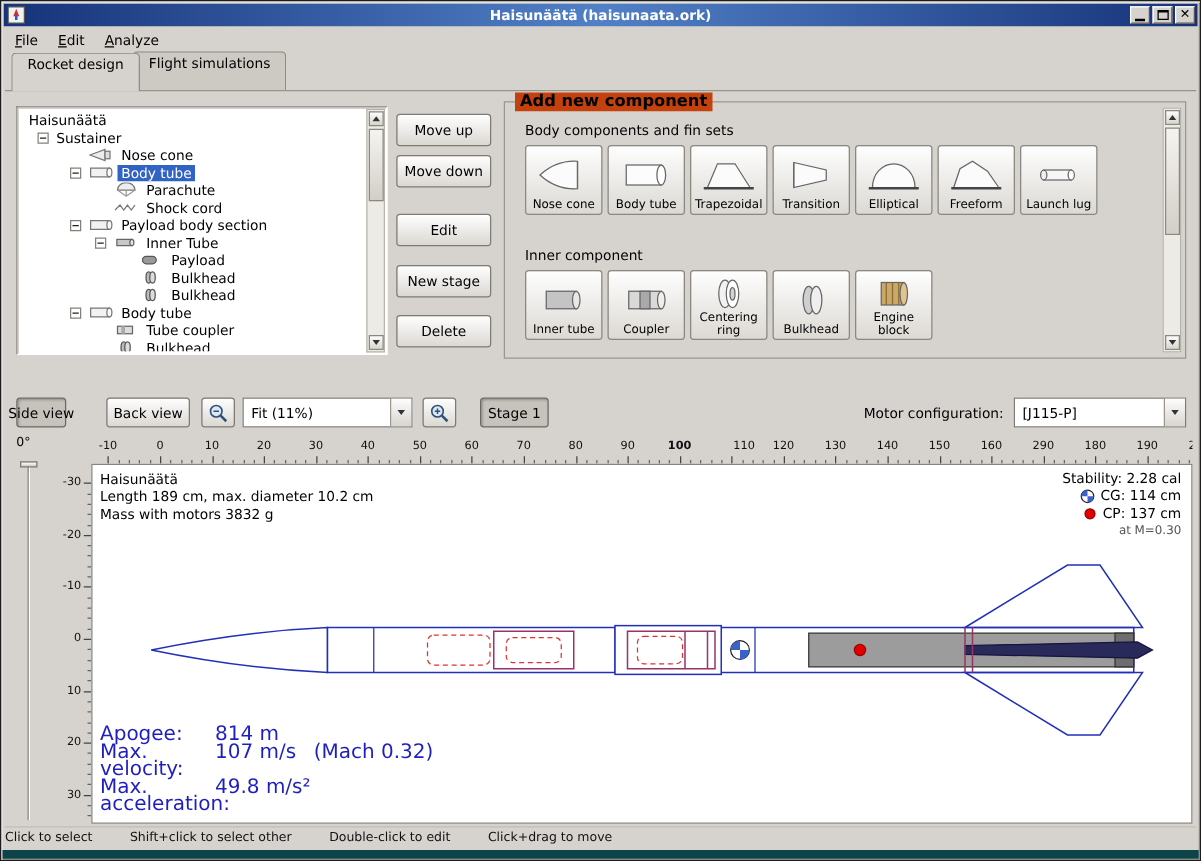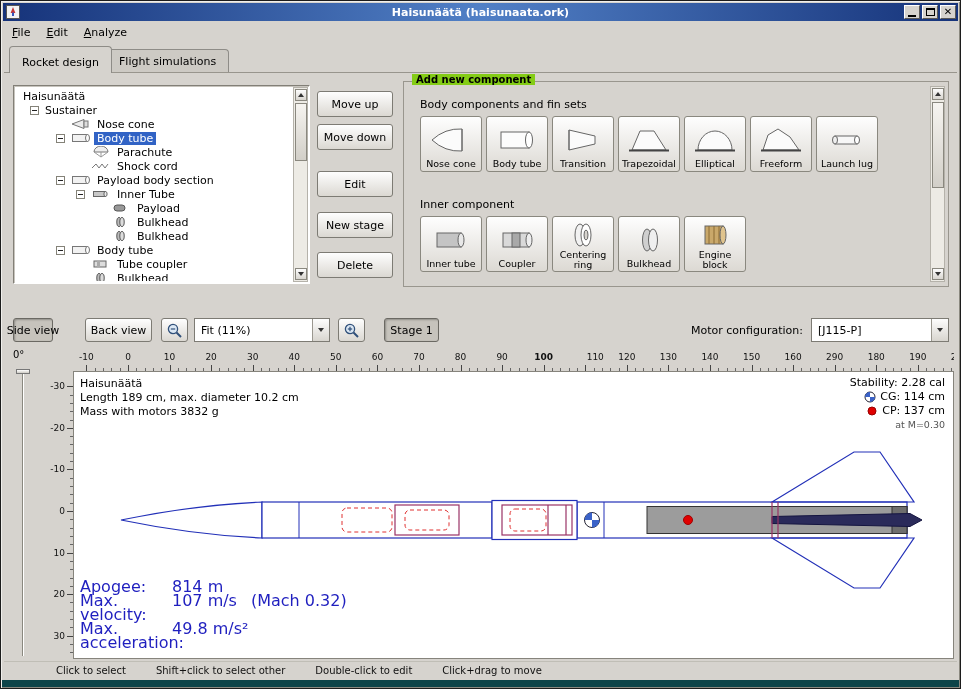--- a/index.html
+++ b/index.html
@@ -18,21 +18,21 @@
 .g-min{width:8px;height:2px;background:#000;margin-top:7px}
 .g-max{width:9px;height:8px;border:1px solid #000;border-top:2px solid #000}
 .g-close{font-weight:bold;font-size:10px;line-height:10px}
 
 
 .menubar{display:flex;align-items:center;background:#d6d3ce}
 .menu-item{padding:2px 8px;font-size:11px}
 .mn{text-decoration:underline}
 
 
-.tab{position:absolute;bottom:0;border:1px solid #8e8c87;border-bottom:none;border-radius:4px 4px 0 0;background:#d6d3ce;font-size:11px;display:flex;align-items:flex-end;padding:4px 12px}
+.tab{position:absolute;bottom:0;border:1px solid #8e8c87;border-bottom:none;border-radius:4px 4px 0 0;background:#d6d3ce;font-size:11px;display:flex;align-items:flex-end;padding:15px 12px}
 .tab.active{height:27px;bottom:-1px;z-index:3;background:#d6d3ce}
 .tab.inactive{height:23px;background:#cdcac4}
 .tab-divider{background:#98958d}
 
 
 .btn{background:linear-gradient(#fefefe,#dbd8d2);border:1px solid #7d7b74;border-radius:3px;display:flex;align-items:center;justify-content:center;font-size:11px;white-space:nowrap}
 .btn.toggled{background:#c6c3bc;border-color:#6b6963;box-shadow:inset 1px 1px 2px rgba(0,0,0,.28)}
 
 
 .treebox{background:#fff;border:1px solid;border-color:#827f77 #fff #fff #827f77;box-shadow:inset 1px 1px 0 #c7c4bd;overflow:hidden}
@@ -40,21 +40,21 @@
 .tree-row{height:14px;display:flex;align-items:center;white-space:nowrap}
 .handle{width:9px;height:9px;border:1px solid #848278;background:#fff;display:inline-flex;align-items:center;justify-content:center;margin-right:3px;flex:none}
 .handle b{display:block;width:5px;height:1px;background:#222}
 .no-handle{width:12px;flex:none}
 .ticon{width:26px;display:inline-flex;justify-content:center;flex:none}
 .tlabel{padding:0 3px}
 .tlabel.selected{color:#fff}
 
 
 .groupbox{border:1px solid #99968e;position:absolute}
-.legend{position:absolute;top:-8px;left:8px;background:#84cc16;padding:0 4px;font-weight:bold;font-size:10px}
+.legend{position:absolute;top:-8px;left:8px;background:#c2410c;padding:0 4px;font-weight:bold;font-size:13px}
 .sec-label{position:absolute;font-size:11px}
 .comp-row{position:absolute;display:flex;gap:4px}
 .comp-btn{width:62px;height:56px;background:linear-gradient(#fefefe,#dcd9d3);border:1px solid #8a887f;border-radius:3px;display:flex;flex-direction:column;align-items:center;padding:3px 1px 2px}
 .comp-icon{flex:1;display:flex;align-items:center;justify-content:center}
 .comp-label{font-size:9.5px;line-height:10px;text-align:center;white-space:normal}
 
 
 .vscroll{position:absolute;width:15px;background:#edebe5;border:1px solid #b5b2aa}
 .sb-btn{position:absolute;left:1px;width:12px;height:12px;background:linear-gradient(#fdfdfd,#d8d5cf);border:1px solid #8a887f;display:flex;align-items:center;justify-content:center}
 .sb-btn.up{top:1px}
@@ -86,21 +86,21 @@
 .stab-block{text-align:right}
 .stab-row{display:flex;justify-content:flex-end;align-items:center;gap:4px;line-height:14px;font-size:11px}
 .stab-mach{font-size:9.5px;color:#555;line-height:13px}
 .flight-block{color:#1f1fbf;font-size:16px}
 .flight-row{display:flex;line-height:14px}
 .flight-row .lab{width:92px}
 .flight-row .extra{margin-left:14px}
 
 .statusbar{display:flex;align-items:center;font-size:10px;color:#111;background:#d6d3ce;border-top:1px solid #c0beb6}
 .statusbar span{margin-right:30px}
-.statusbar span:first-child{margin-left:52px}
+.statusbar span:first-child{}
 .bottom-strip{background:#0d4449}
 </style>
 </head>
 <body>
 
 <div id="window">
 
   <div class="abs titlebar" style="left:2px;top:2px;right:2px;height:18px">
     <div class="title-icon">
       <svg width="14" height="14" viewBox="0 0 14 14">
@@ -322,34 +322,34 @@
             <svg width="44" height="30">
               <rect x="6" y="7" width="28" height="16" fill="#fcfcfc" stroke="#666"></rect>
               <ellipse cx="34" cy="15" rx="3.5" ry="8" fill="#fff" stroke="#666"></ellipse>
             </svg>
           </div>
           <div class="comp-label">Body tube</div>
         </div>
         <div class="comp-btn">
           <div class="comp-icon">
             <svg width="44" height="30">
+              <polygon points="5,25 13,6 27,6 39,25" fill="#fbfbfb" stroke="#666"></polygon>
+              <line x1="2" y1="25.5" x2="42" y2="25.5" stroke="#444" stroke-width="2"></line>
+            </svg>
+          </div>
+          <div class="comp-label">Trapezoidal</div>
+        </div>
+        <div class="comp-btn">
+          <div class="comp-icon">
+            <svg width="44" height="30">
               <path d="M8,5 L34,11 L34,19 L8,25 Z" fill="#fbfbfb" stroke="#666"></path>
               <line x1="8" y1="5" x2="8" y2="25" stroke="#666"></line>
             </svg>
           </div>
           <div class="comp-label">Transition</div>
-        </div>
-        <div class="comp-btn">
-          <div class="comp-icon">
-            <svg width="44" height="30">
-              <polygon points="5,25 13,6 27,6 39,25" fill="#fbfbfb" stroke="#666"></polygon>
-              <line x1="2" y1="25.5" x2="42" y2="25.5" stroke="#444" stroke-width="2"></line>
-            </svg>
-          </div>
-          <div class="comp-label">Trapezoidal</div>
         </div>
         <div class="comp-btn">
           <div class="comp-icon">
             <svg width="44" height="30">
               <path d="M5,25 A17,19 0 0 1 39,25 Z" fill="#fbfbfb" stroke="#666"></path>
               <line x1="2" y1="25.5" x2="42" y2="25.5" stroke="#444" stroke-width="2"></line>
             </svg>
           </div>
           <div class="comp-label">Elliptical</div>
         </div>

